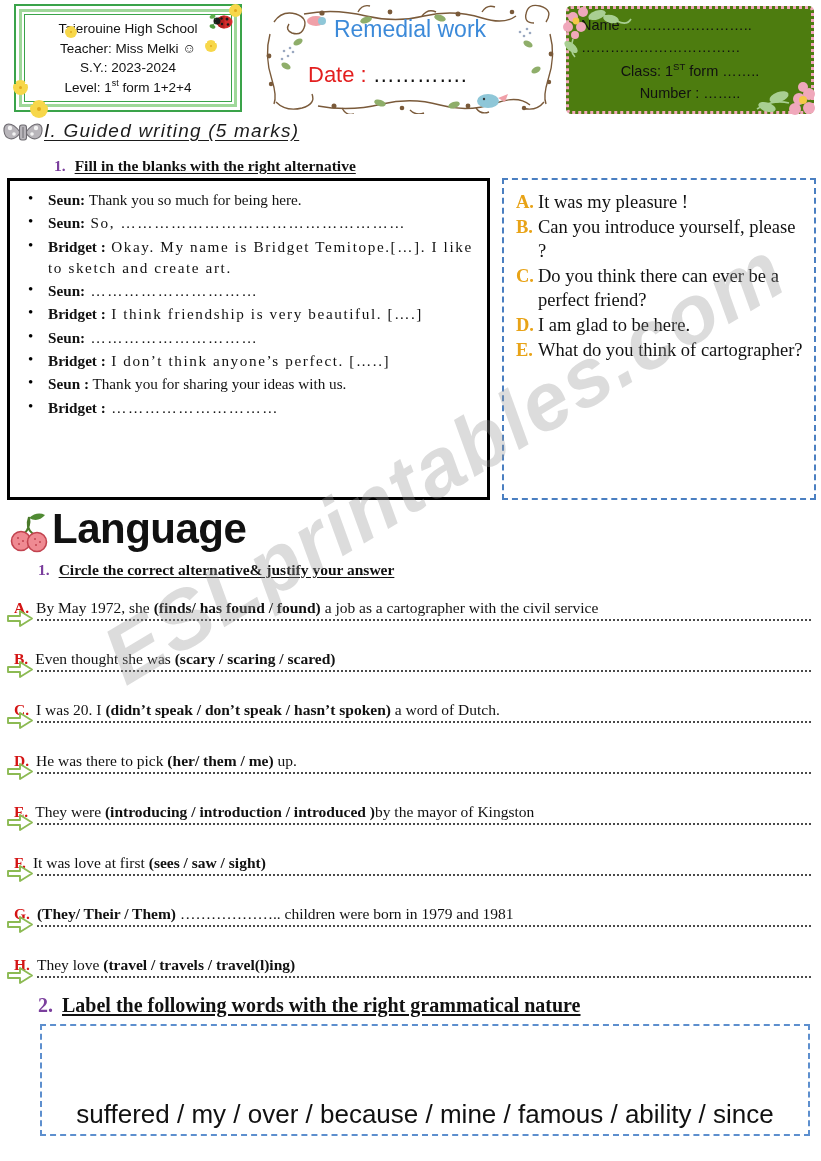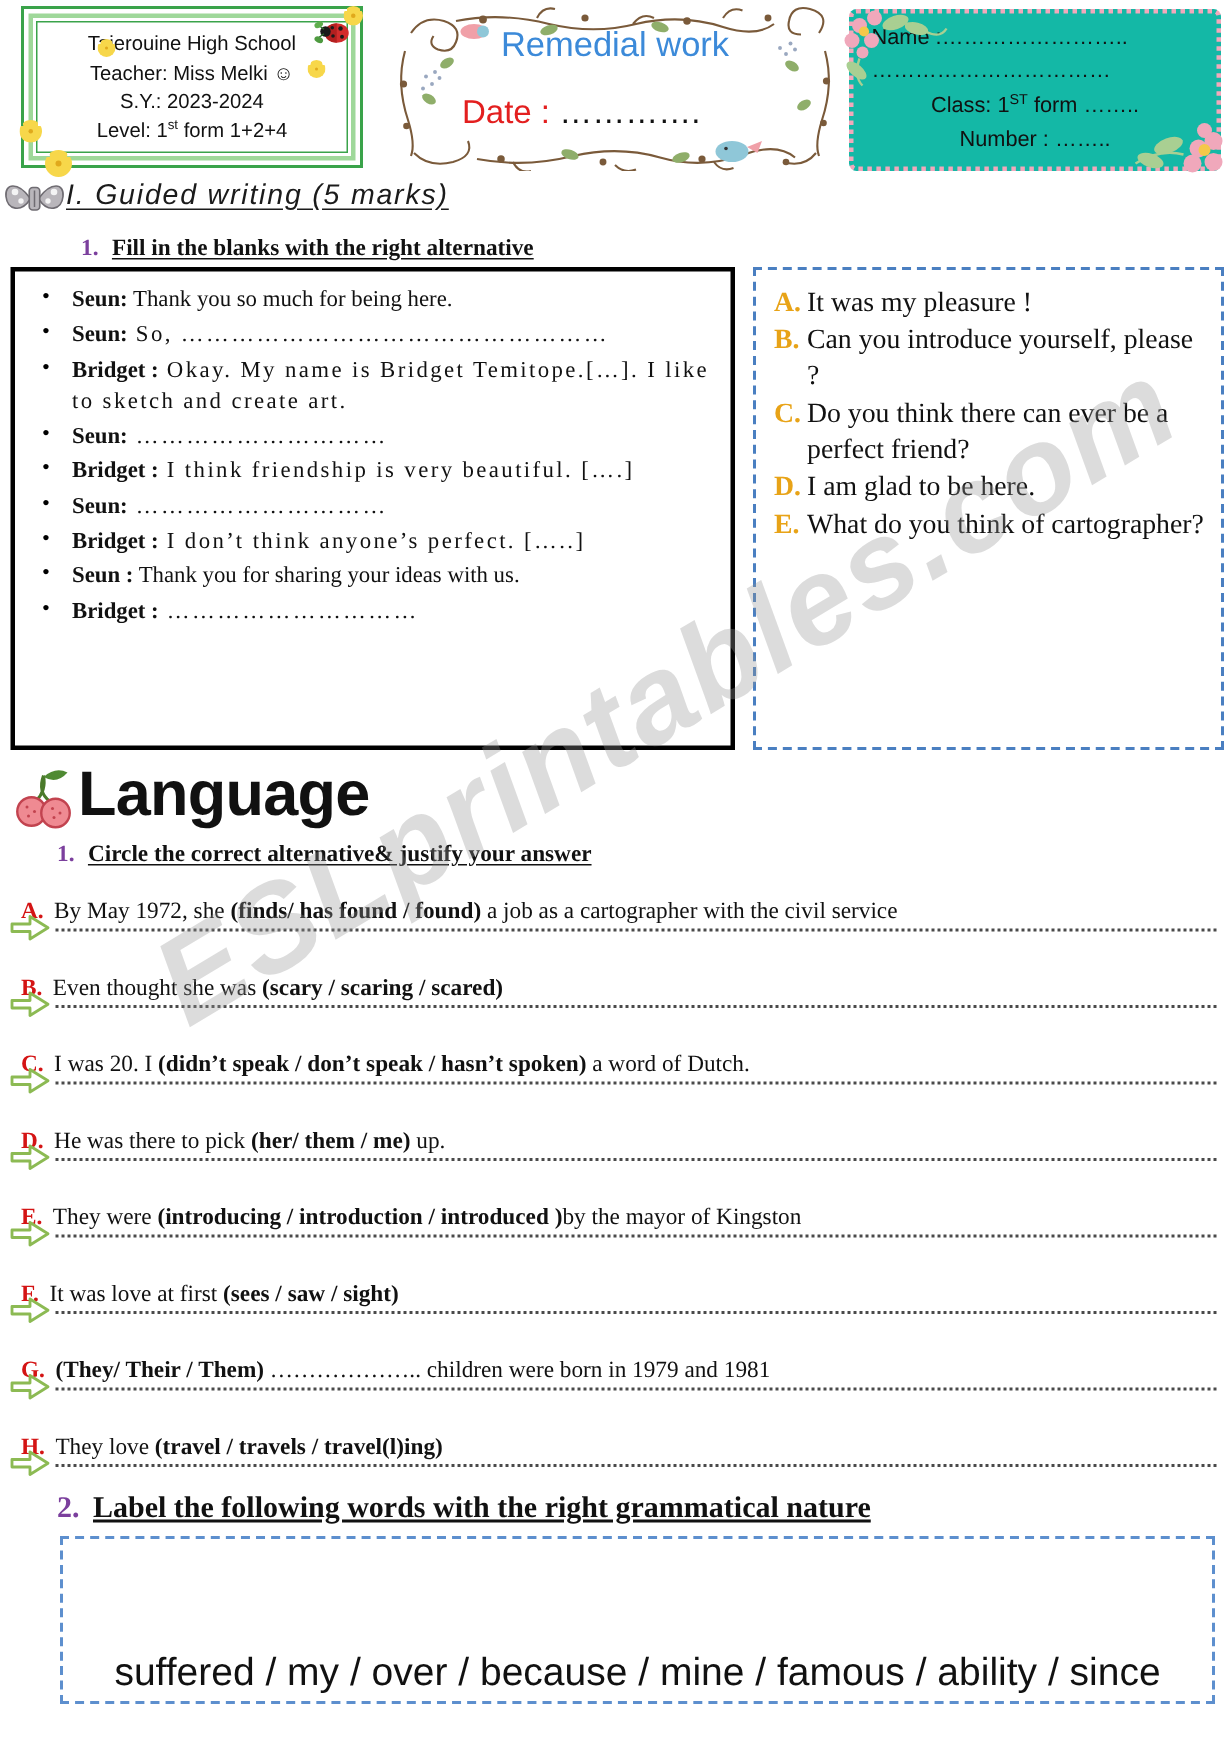--- a/index.html
+++ b/index.html
@@ -71,21 +71,21 @@
   #remedial-date {
     position:absolute; left:46px; top:58px; z-index:3;
     font-family:"Liberation Sans", sans-serif; font-size:22px; color:#111;
     white-space:nowrap;
   }
   #remedial-date .lbl { color:#e31f1f; }
 
   
   #name-box {
     position:absolute; left:566px; top:6px; width:248px; height:108px;
-    border:3px dotted #f2a8bb; border-radius:5px; background:#14b8a6;
+    border:3px dotted #f2a8bb; border-radius:5px; background:#4d7c0f;
     font-family:"Liberation Sans", sans-serif; font-size:14.5px; color:#111;
   }
   #name-line { position:absolute; left:12px; top:8px; white-space:nowrap; }
   #name-line2 { position:absolute; left:12px; top:30px; white-space:nowrap; }
   #class-line { position:absolute; left:0; right:0; top:52px; text-align:center; }
   #number-line { position:absolute; left:0; right:0; top:76px; text-align:center; }
   sup { font-size:0.66em; vertical-align:super; }
   .petal-deco { position:absolute; z-index:2; }
 
   

